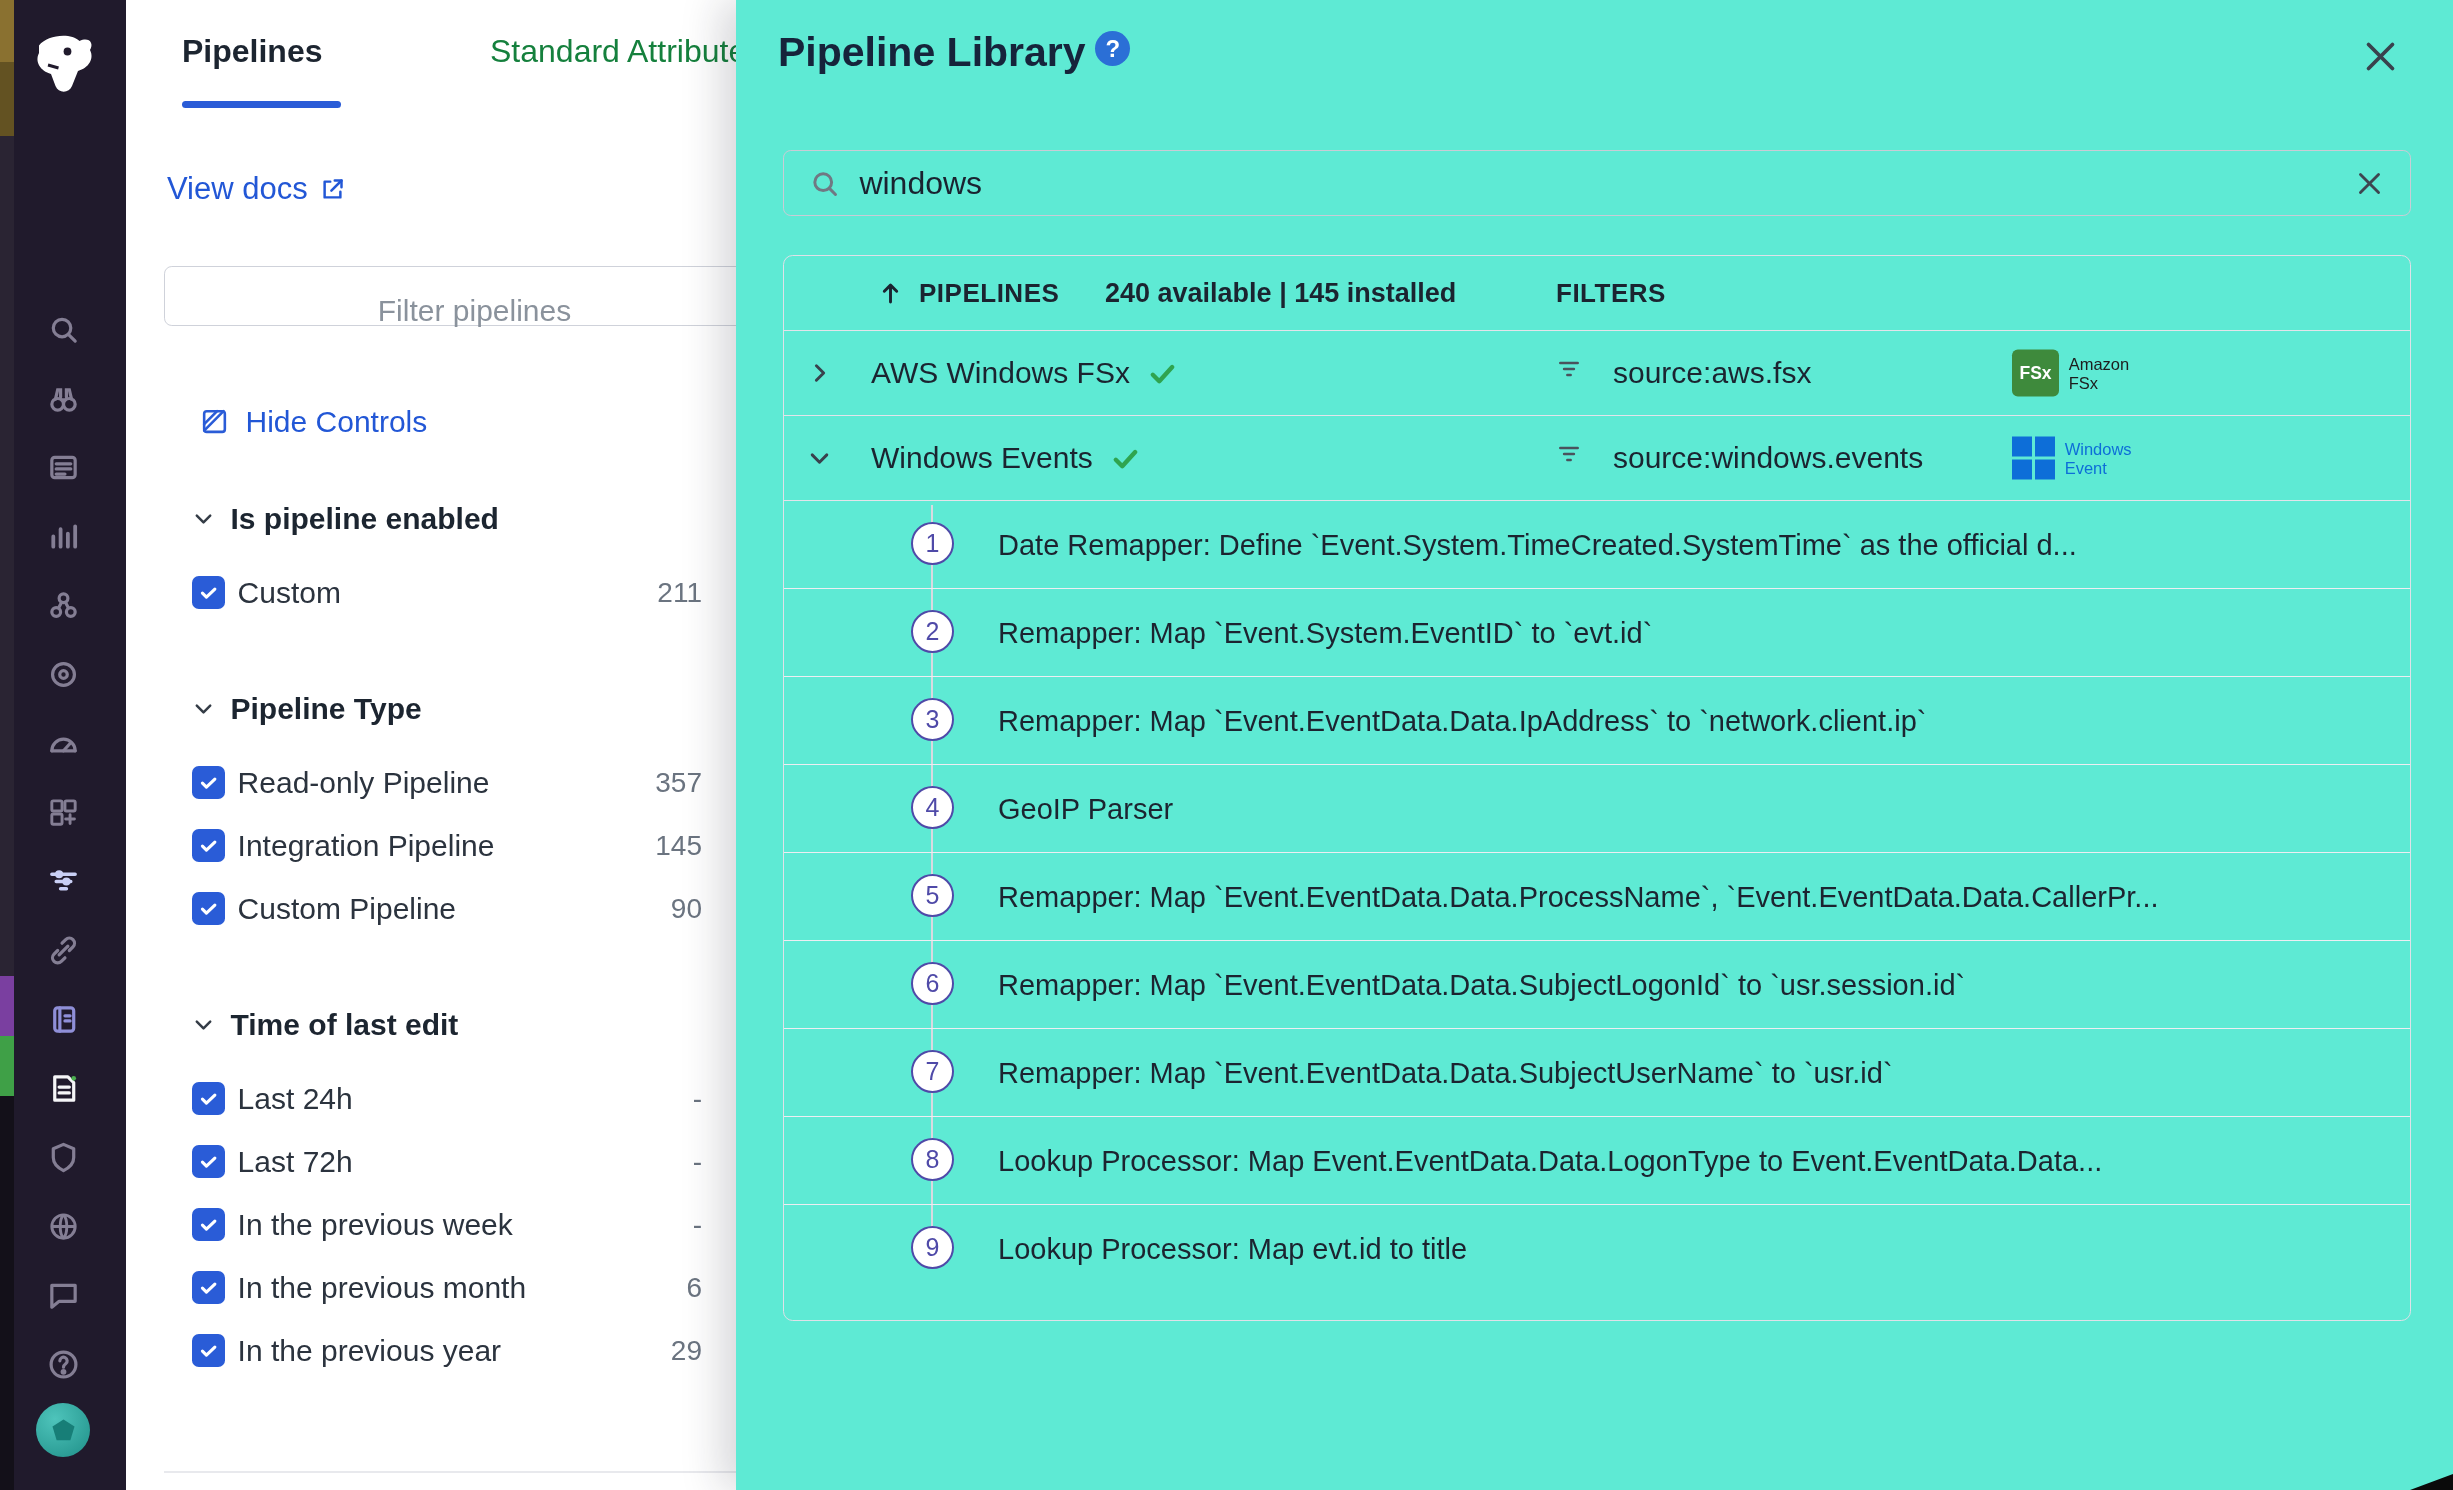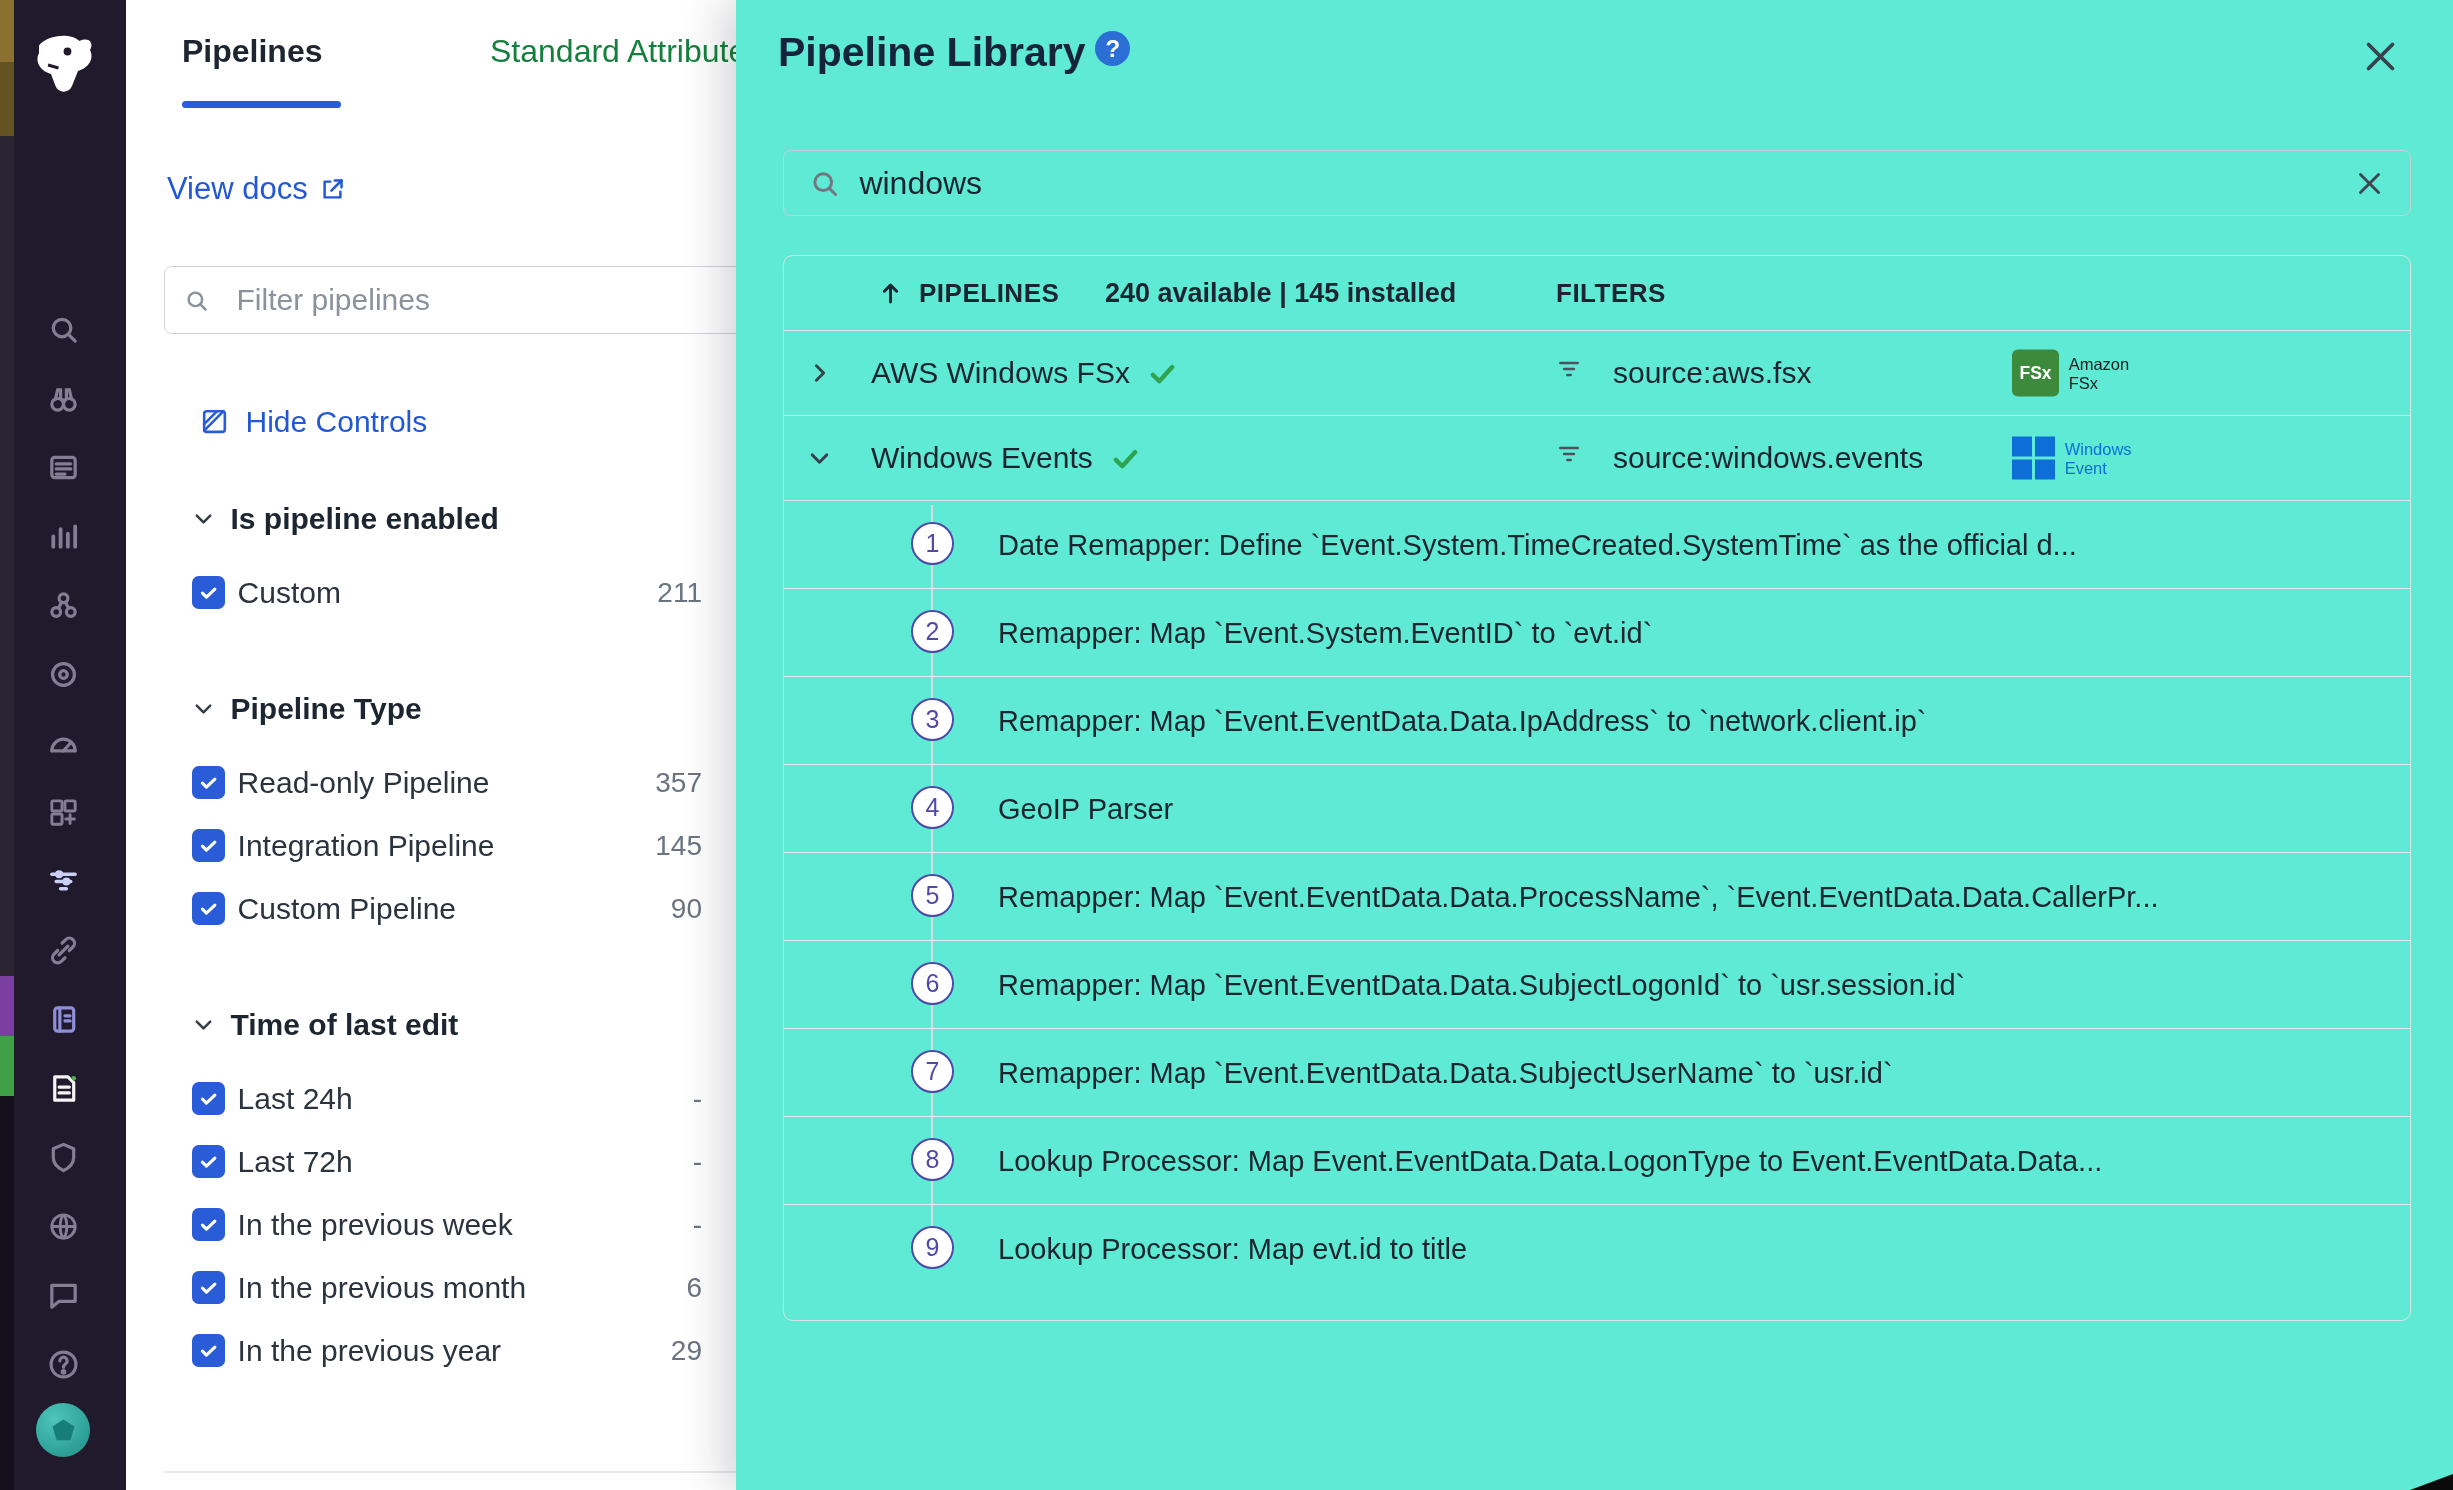--- a/index.html
+++ b/index.html
@@ -21,22 +21,22 @@
   .avatar{position:absolute;left:36px;top:1403px;width:54px;height:54px;border-radius:50%;
           background:radial-gradient(circle at 35% 30%,#4ec4bb,#1f8f88);display:flex;align-items:center;justify-content:center;}
   
   .page{position:absolute;left:126px;top:0;right:0;height:100%;background:#fff;}
   .tab{position:absolute;top:33px;font-size:32px;white-space:nowrap;}
   .tab-active{left:56px;font-weight:600;color:#1c2530;}
   .tab-underline{position:absolute;left:56px;top:101px;width:159px;height:6.8px;background:#2a5cd7;border-radius:3.9px;}
   .tab-inactive{left:326px;color:#15803d;margin-left:38px;}
   .view-docs{position:absolute;left:41px;top:171px;display:flex;align-items:center;gap:11.6px;
              font-size:31px;color:#2257d6;cursor:pointer;text-decoration:none;}
-  .filter-input{position:absolute;left:38px;top:266px;width:621px;height:68px;box-sizing:border-box;
-                border:1.9px solid #cfd2da;border-radius:7.8px;display:flex;align-items:center;padding:0 17.5px;gap:27px;}
+  .filter-input{position:absolute;left:38px;top:266px;width:621px;height:60px;box-sizing:border-box;
+                border:1.9px solid #cfd2da;border-radius:7.8px;display:flex;align-items:center;padding:0 17.5px;gap:27px;flex-direction:column;}
   .filter-input .ph{font-size:30px;color:#8a929c;}
   .hide-controls{position:absolute;left:73px;top:402px;height:39px;display:flex;align-items:center;gap:15.5px;
                  font-size:30px;color:#2257d6;font-weight:500;cursor:pointer;}
   .facets{position:absolute;left:66px;top:499px;width:510px;}
   .facet-section{margin-bottom:65px;}
   .facet-title{height:39px;display:flex;align-items:center;gap:15.5px;margin-bottom:23px;
                font-size:30px;font-weight:700;color:#1c2530;}
   .facet-row{height:63px;display:flex;align-items:center;}
   .checkbox{width:33px;height:33px;background:#2a5cd7;border-radius:6.8px;display:flex;align-items:center;
             justify-content:center;margin-right:12.6px;flex:0 0 auto;}

